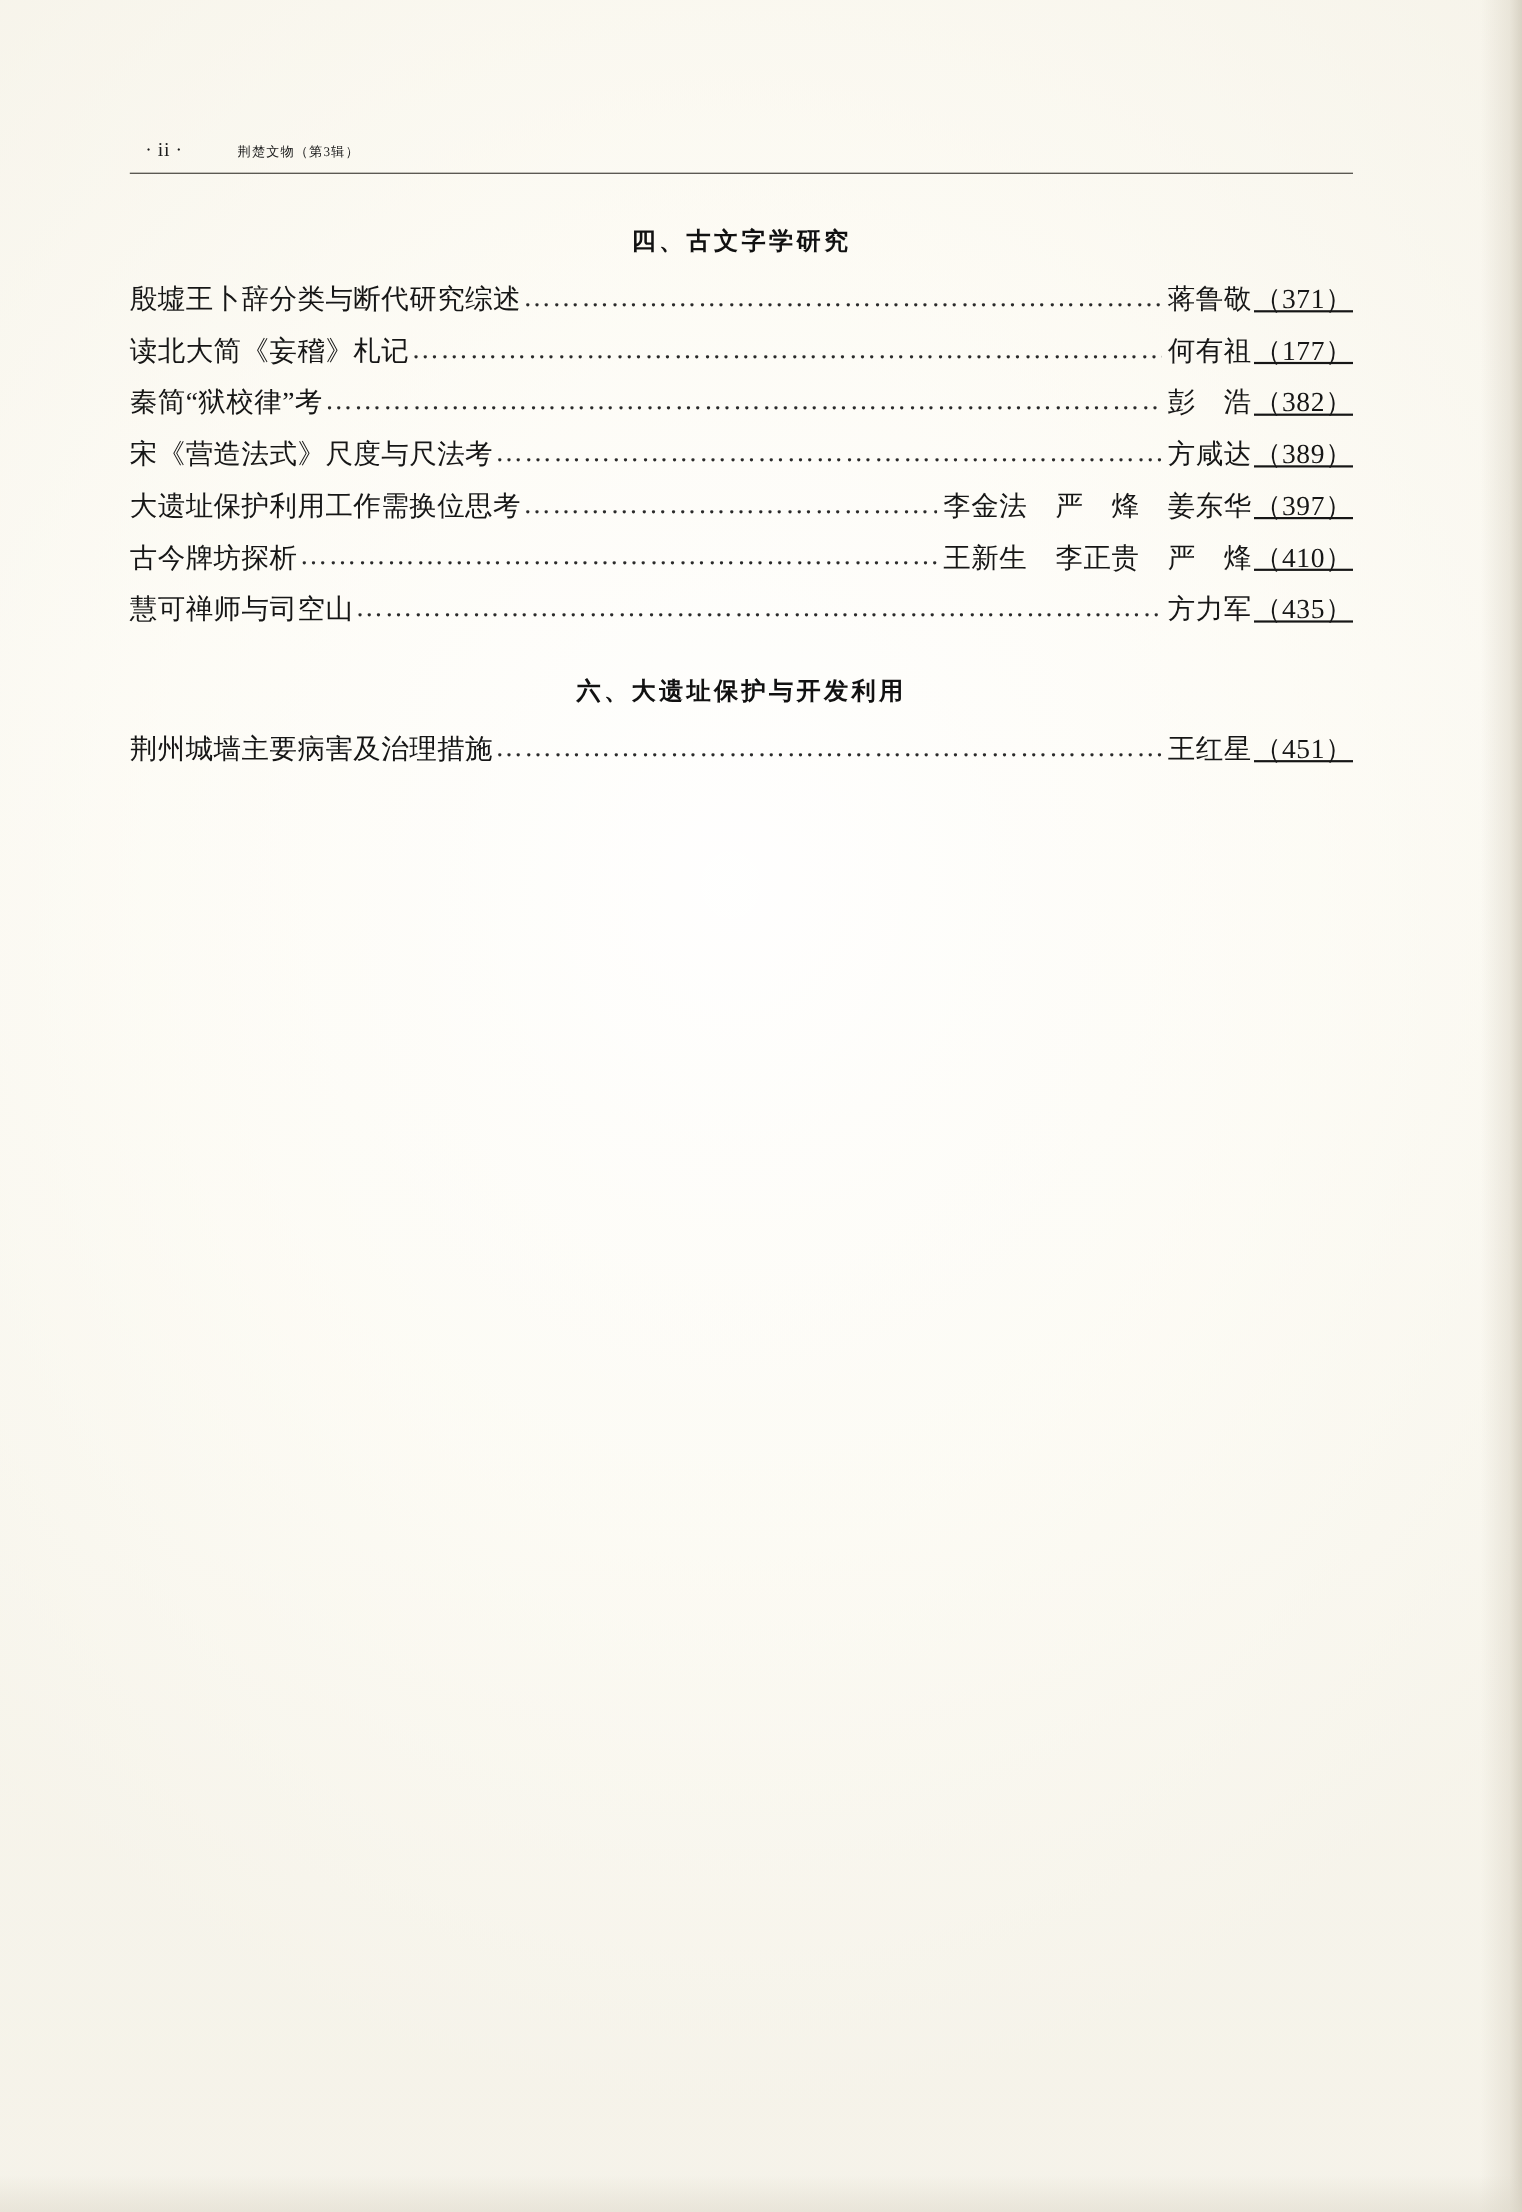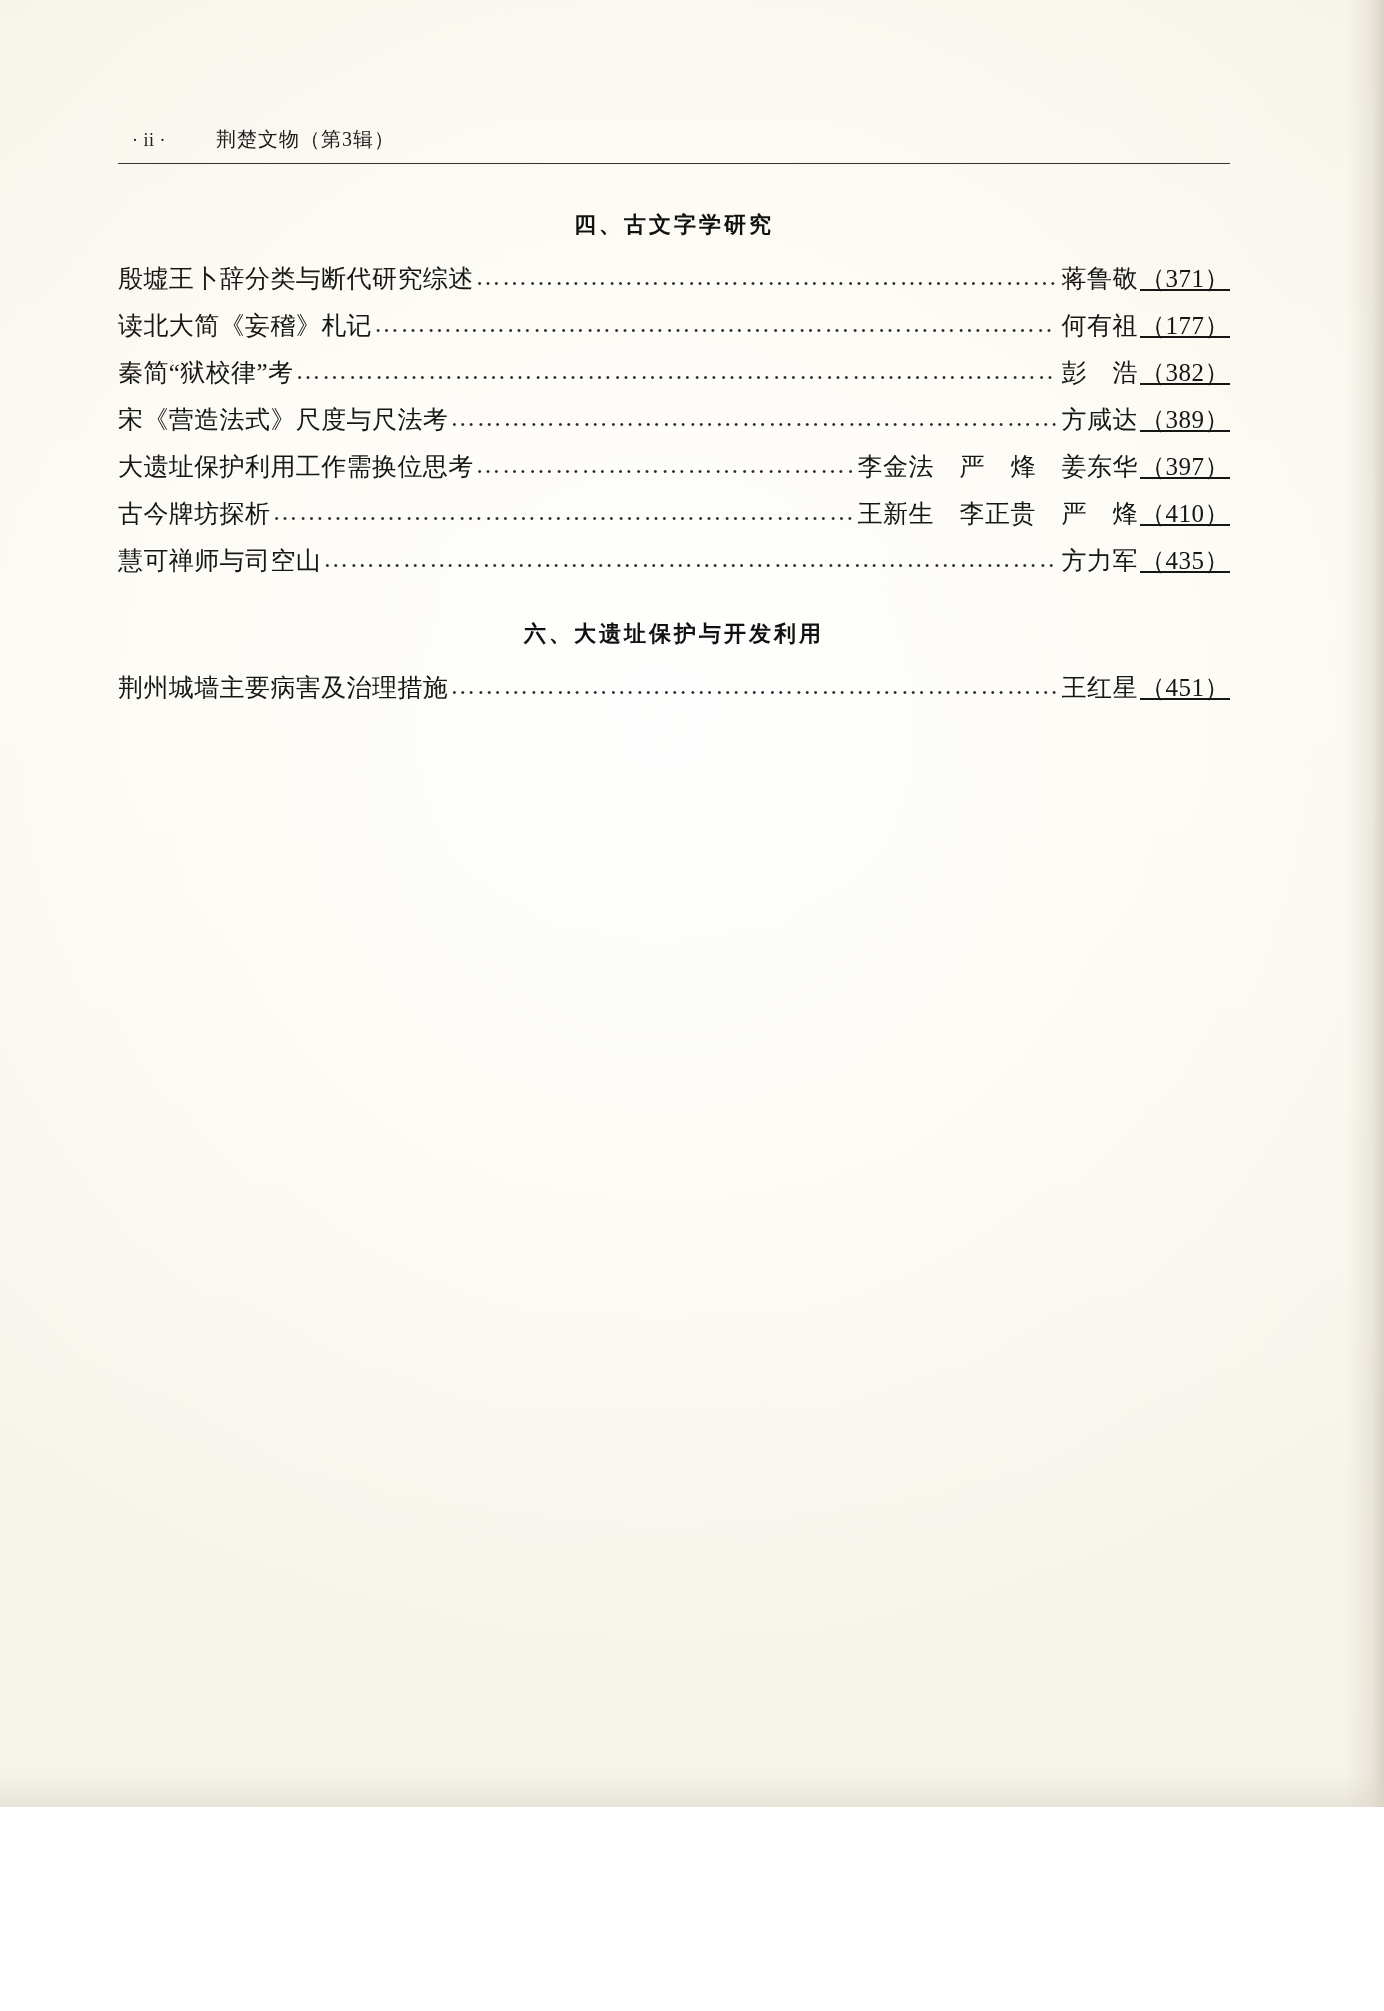--- a/index.html
+++ b/index.html
@@ -3,21 +3,21 @@
 <meta charset="utf-8">
 <style>
   html, body {
     margin: 0;
     padding: 0;
     background: #ffffff;
   }
   .page {
     position: relative;
     width: 1384px;
-    height: 1807px;
+    height: 2011px;
     margin: 0 auto;
     background: #fdfcf7;
     overflow: hidden;
     font-family: "Liberation Serif", "DejaVu Serif", serif;
     color: #1a1a1a;
   }
   
   .paper-tint {
     position: absolute;
     inset: 0;
@@ -59,21 +59,21 @@
     padding-left: 14px;
   }
   .folio {
     font-family: "Liberation Serif", "DejaVu Serif", serif;
     font-size: 18px;
     color: #1d1d1d;
     margin-right: 50px;
     white-space: nowrap;
   }
   .head-title {
-    font-size: 20px;
+    font-size: 12px;
     color: #1d1d1d;
     letter-spacing: 1px;
   }
   .head-rule {
     margin-top: 10px;
     height: 1px;
     background: #35322c;
     width: 100%;
   }
   

